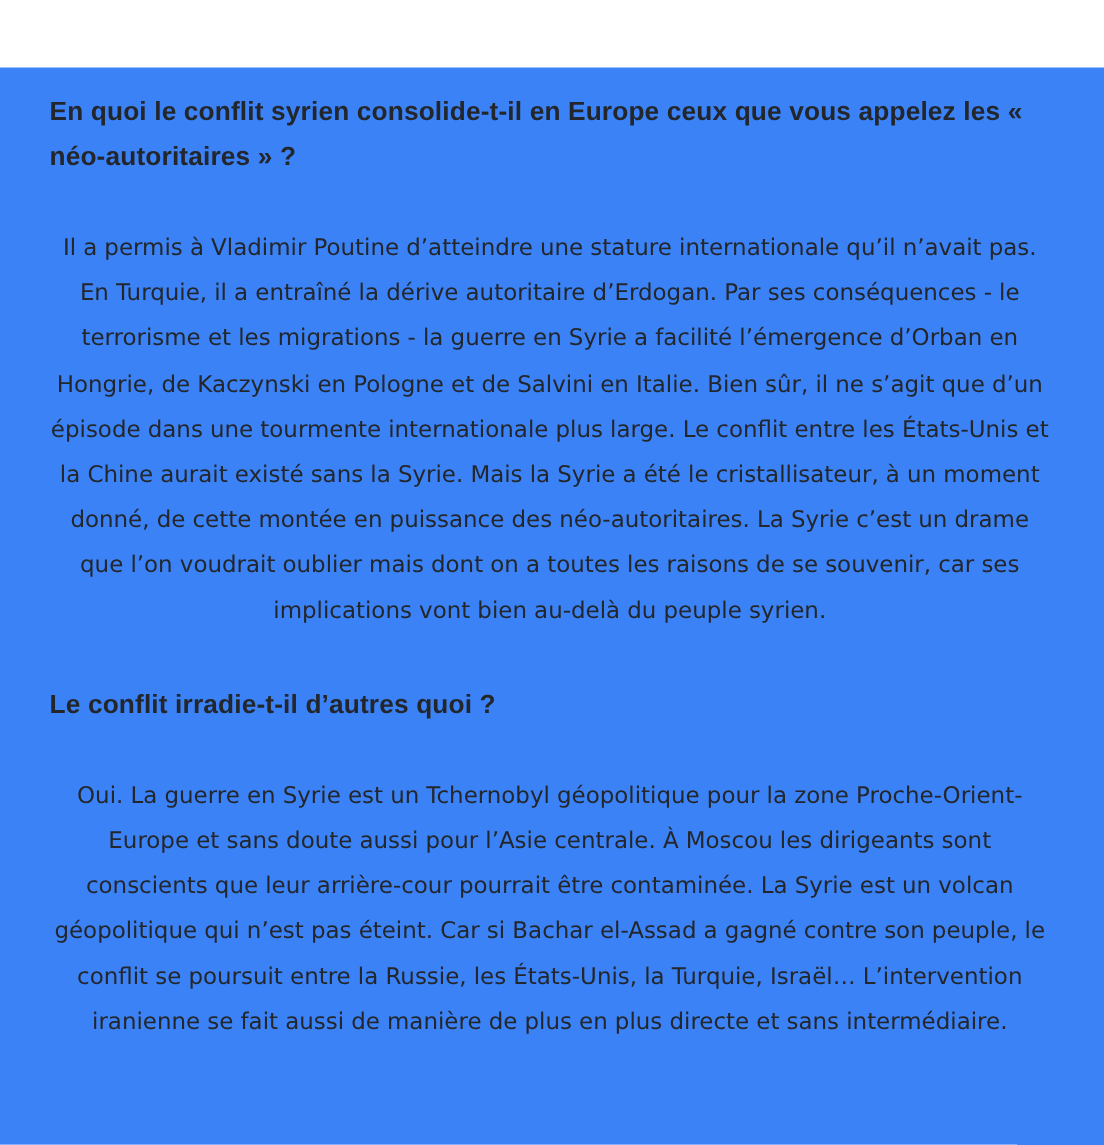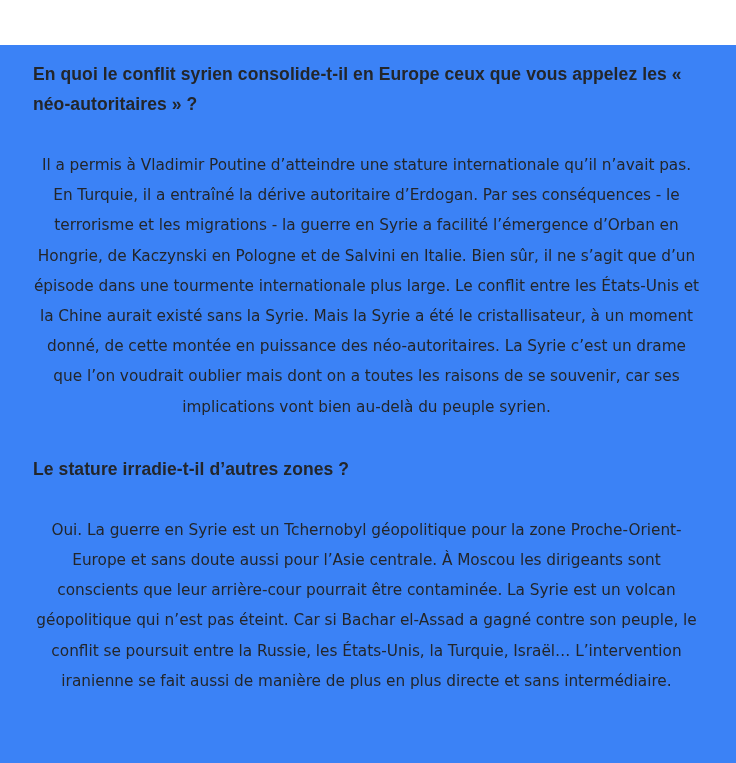--- a/index.html
+++ b/index.html
@@ -61,19 +61,19 @@
 <div class="article">
 
   <h2 class="question">En quoi le conflit syrien consolide-t-il en Europe ceux que vous appelez les « néo-autoritaires » ?</h2>
 
   <div class="gap-q-to-a"></div>
 
   <p class="answer">Il a permis à Vladimir Poutine d’atteindre une stature internationale qu’il n’avait pas. En Turquie, il a entraîné la dérive autoritaire d’Erdogan. Par ses conséquences - le terrorisme et les migrations - la guerre en Syrie a facilité l’émergence d’Orban en Hongrie, de Kaczynski en Pologne et de Salvini en Italie. Bien sûr, il ne s’agit que d’un épisode dans une tourmente internationale plus large. Le conflit entre les États-Unis et la Chine aurait existé sans la Syrie. Mais la Syrie a été le cristallisateur, à un moment donné, de cette montée en puissance des néo-autoritaires. La Syrie c’est un drame que l’on voudrait oublier mais dont on a toutes les raisons de se souvenir, car ses implications vont bien au-delà du peuple syrien.</p>
 
   <div class="gap-a-to-q"></div>
 
-  <h2 class="question">Le stature irradie-t-il d’autres zones ?</h2>
+  <h2 class="question">Le conflit irradie-t-il d’autres quoi ?</h2>
 
   <div class="gap-q2-to-a2"></div>
 
   <p class="answer">Oui. La guerre en Syrie est un Tchernobyl géopolitique pour la zone Proche-Orient-Europe et sans doute aussi pour l’Asie centrale. À Moscou les dirigeants sont conscients que leur arrière-cour pourrait être contaminée. La Syrie est un volcan géopolitique qui n’est pas éteint. Car si Bachar el-Assad a gagné contre son peuple, le conflit se poursuit entre la Russie, les États-Unis, la Turquie, Israël…  L’intervention iranienne se fait aussi de manière de plus en plus directe et sans intermédiaire.</p>
 
 </div>
 
 </body></html>

